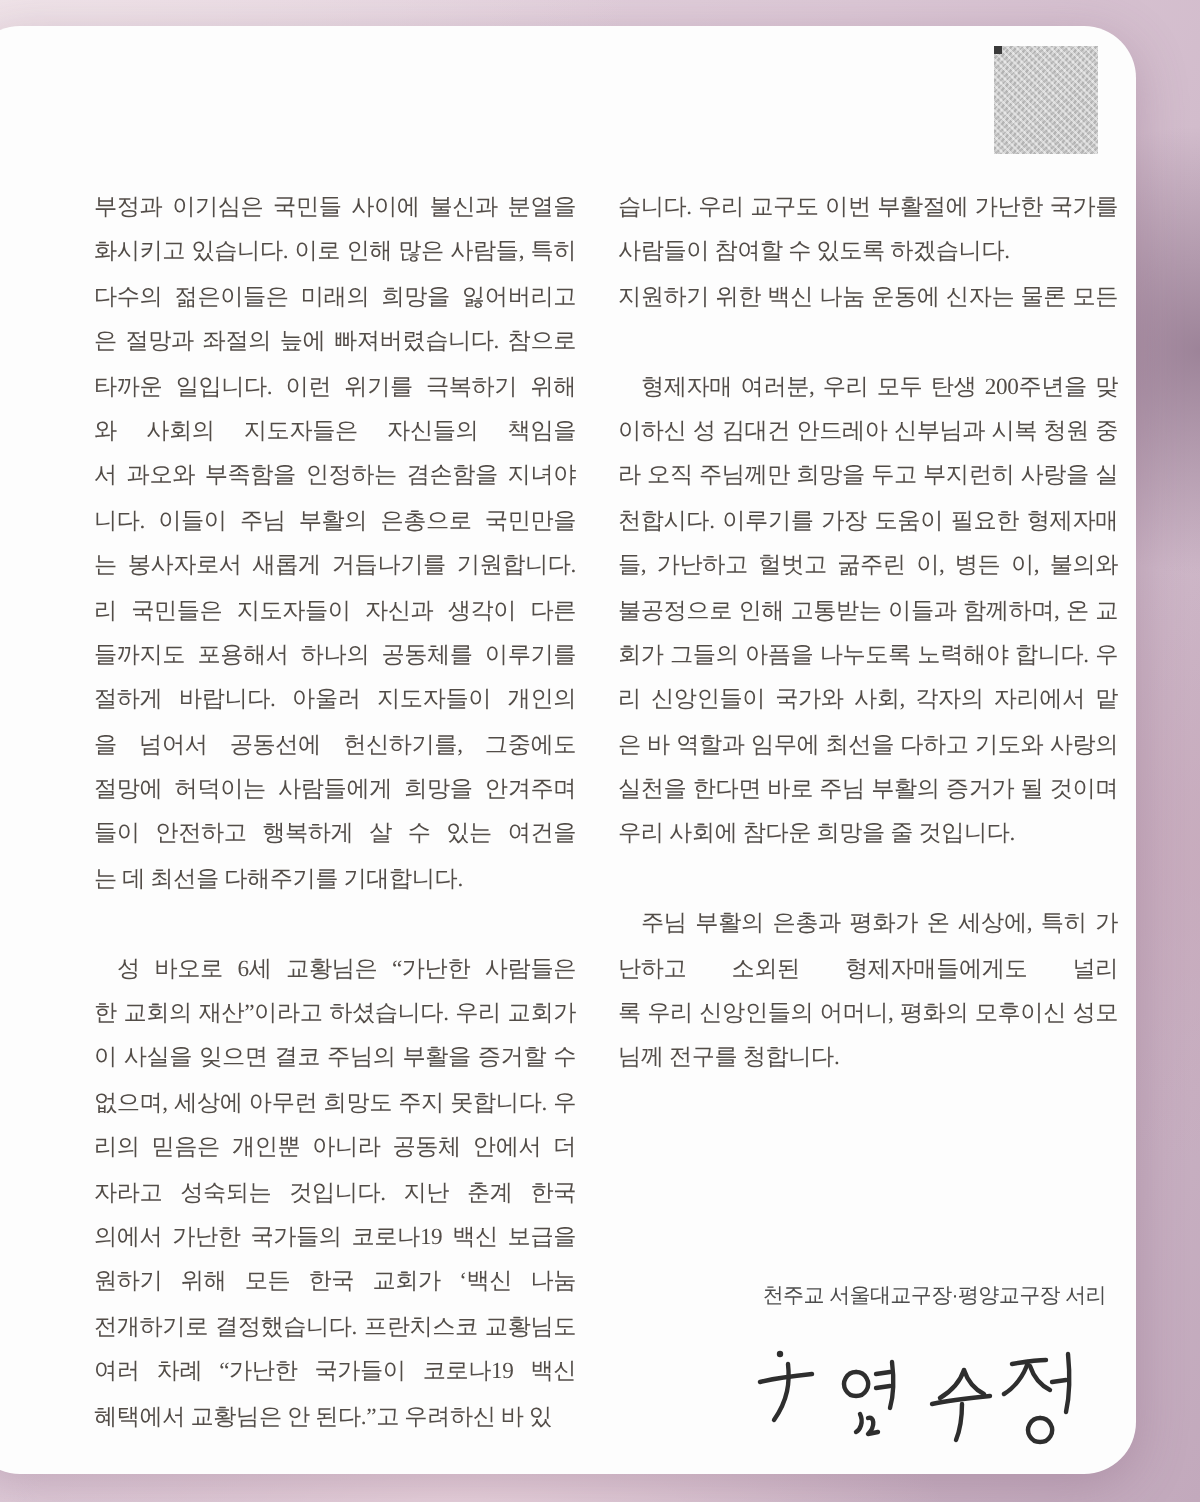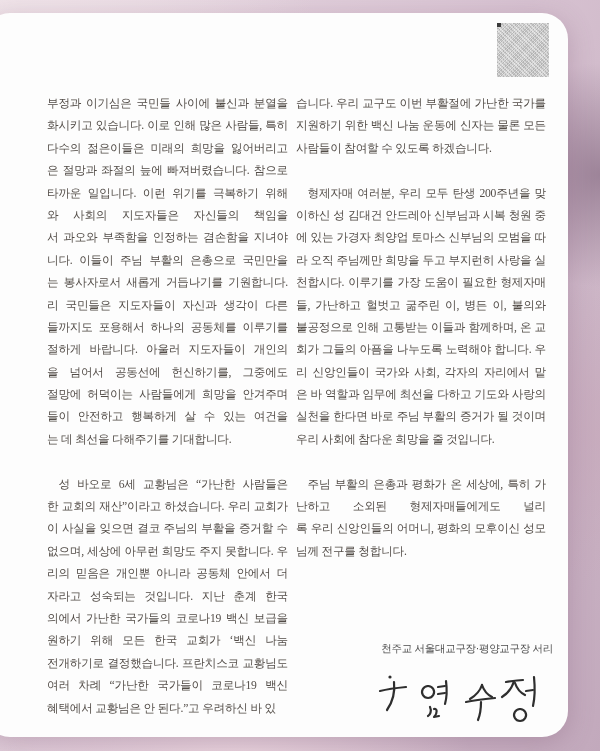--- a/index.html
+++ b/index.html
@@ -29,21 +29,21 @@
   .texture::before {
     content:""; position:absolute; left:0; top:0; width:4px; height:4px;
     background:#3a3a3a;
   }
   .col {
     position:absolute; top:80px;
     font-size:11.6px; line-height:22.4px; letter-spacing:-0.2px;
     color:#524c47; word-break:keep-all;
   }
   .col-left  { left:63px;  width:241px; }
-  .col-right { left:312px; width:250px; }
+  .col-right { left:325px; width:250px; }
   .line { height:22.4px; overflow:hidden; text-align:justify; text-align-last:justify; }
   .line.last   { text-align-last:left; }
   .line.indent { text-indent:11.5px;font-family:Liberation Serif, serif; }
   .gap  { height:22.4px; }
   .sig {
     position:absolute; top:625px; right:15px; text-align:right;
     font-family:"Liberation Sans","DejaVu Sans",sans-serif;
     font-size:10.5px; line-height:21px; color:#4c4c4c; letter-spacing:-0.3px;margin-left:18px;
   }
   .handwriting { position:absolute; right:14px; top:656px; }
@@ -86,26 +86,25 @@
       <div class="line">자라고 성숙되는 것입니다. 지난 춘계 한국 주교회</div>
       <div class="line">의에서 가난한 국가들의 코로나19 백신 보급을 지</div>
       <div class="line">원하기 위해 모든 한국 교회가 ‘백신 나눔 운동’을</div>
       <div class="line">전개하기로 결정했습니다. 프란치스코 교황님도</div>
       <div class="line">여러 차례 “가난한 국가들이 코로나19 백신 접종의</div>
       <div class="line last">혜택에서 교황님은 안 된다.”고 우려하신 바 있</div>
     </div>
 
   <div class="col col-right">
       <div class="line">습니다. 우리 교구도 이번 부활절에 가난한 국가를</div>
+      <div class="line last">사람들이 참여할 수 있도록 하겠습니다.</div>
       <div class="line">지원하기 위한 백신 나눔 운동에 신자는 물론 모든</div>
-      <div class="line last">사람들이 참여할 수 있도록 하겠습니다.</div>
       <div class="gap"></div>
       <div class="line indent">형제자매 여러분, 우리 모두 탄생 200주년을 맞</div>
       <div class="line">이하신 성 김대건 안드레아 신부님과 시복 청원 중</div>
-      <div class="line">에 있는 가경자 최양업 토마스 신부님의 모범을 따</div>
       <div class="line">라 오직 주님께만 희망을 두고 부지런히 사랑을 실</div>
       <div class="line">천합시다. 이루기를 가장 도움이 필요한 형제자매</div>
       <div class="line">들, 가난하고 헐벗고 굶주린 이, 병든 이, 불의와</div>
       <div class="line">불공정으로 인해 고통받는 이들과 함께하며, 온 교</div>
       <div class="line">회가 그들의 아픔을 나누도록 노력해야 합니다. 우</div>
       <div class="line">리 신앙인들이 국가와 사회, 각자의 자리에서 맡</div>
       <div class="line">은 바 역할과 임무에 최선을 다하고 기도와 사랑의</div>
       <div class="line">실천을 한다면 바로 주님 부활의 증거가 될 것이며</div>
       <div class="line last">우리 사회에 참다운 희망을 줄 것입니다.</div>
       <div class="gap"></div>

